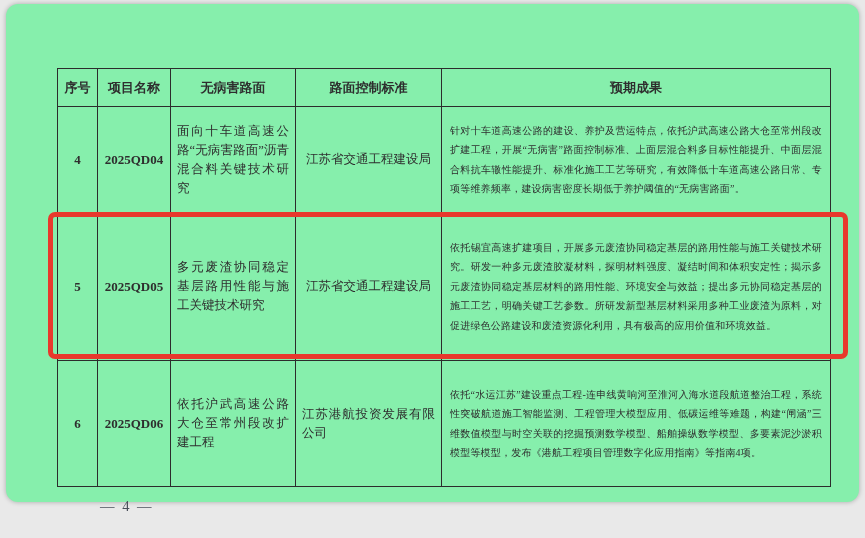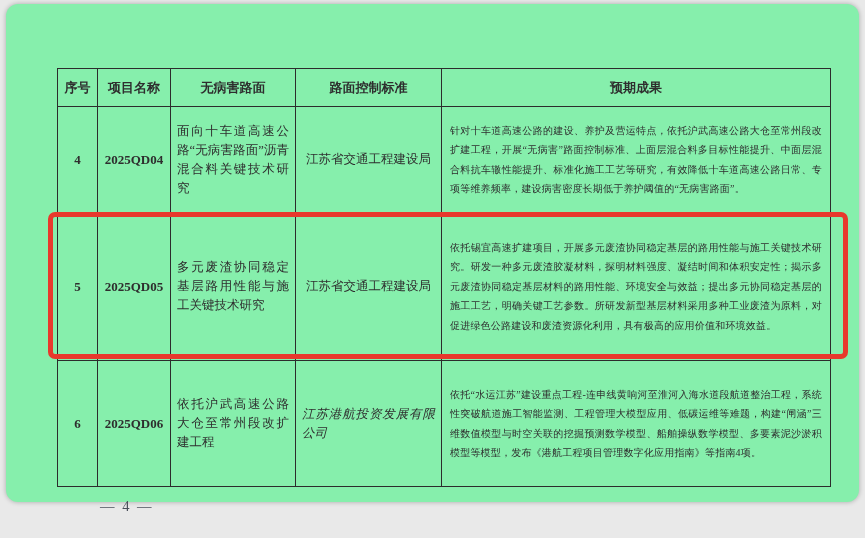--- a/index.html
+++ b/index.html
@@ -53,21 +53,21 @@
     line-height: 19px;
     color: #2b2b2b;
   }
   td.unit {
     font-size: 12.5px;
     text-align: center;
     padding: 4px 6px;
     line-height: 19px;
     color: #2b2b2b;
   }
-  td.unit.align-left { text-align: justify; font-style: italic; }
+  td.unit.align-left { text-align: justify; }
   td.outcome {
     font-size: 10px;
     text-align: justify;
     padding: 5px 8px;
     line-height: 19.4px;
     letter-spacing: 0.2px;
     color: #2b2b2b;
   }
   .highlight-box {
     position: absolute;

